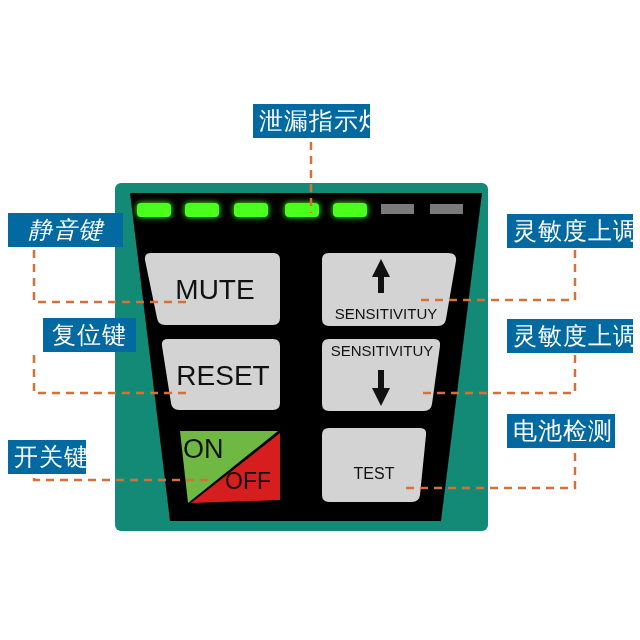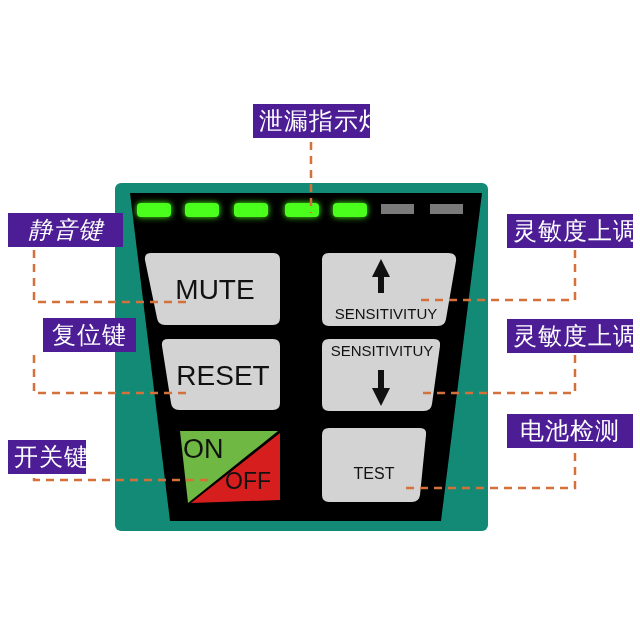--- a/index.html
+++ b/index.html
@@ -1,19 +1,19 @@
 <!DOCTYPE html>
 <html><head>
 <meta charset="utf-8">
 <style>
   html, body { margin: 0; padding: 0; background: #ffffff; }
   body { width: 640px; height: 640px; position: relative; overflow: hidden;
          font-family: "DejaVu Sans", "Liberation Sans", sans-serif; }
   #stage { position: absolute; left: 0; top: 0; width: 640px; height: 640px; }
-  .lbl { position: absolute; background: #4c1d95; color: #ffffff;
+  .lbl { position: absolute; background: #0369a1; color: #ffffff;
          font-size: 24px; line-height: 34px; height: 34px; padding: 0 6px;
          white-space: nowrap; letter-spacing: 1px; box-sizing: border-box; text-align: center; }
   .btn-text { position: absolute; color: #111111; font-family: "Liberation Sans", sans-serif;
               text-align: center; white-space: nowrap; }
 </style>
 </head>
 <body>
 
 <div id="stage">
 
@@ -76,21 +76,21 @@
   </svg>
 
   <div class="lbl" style="left:253px;top:104px;width:117px;">泄漏指示灯</div>
 
   <div class="lbl" style="left:8px;top:213px;width:115px;font-style:italic;">静音键</div>
   <div class="lbl" style="left:8px;top:318px;width:93px;margin-left:35px;">复位键</div>
   <div class="lbl" style="left:8px;top:416px;width:78px;margin-top:24px;">开关键</div>
 
   <div class="lbl" style="left:507px;top:214px;width:126px;">灵敏度上调</div>
   <div class="lbl" style="left:507px;top:319px;width:126px;">灵敏度上调</div>
-  <div class="lbl" style="left:507px;top:414px;width:126px;">电池检测</div>
+  <div class="lbl" style="left:507px;top:414px;width:108px;">电池检测</div>
 
   <div class="btn-text" style="left:160px;top:274px;width:110px;font-size:28px;">MUTE</div>
   <div class="btn-text" style="left:170px;top:360px;width:106px;font-size:28px;">RESET</div>
   <div class="btn-text" style="left:183px;top:434px;font-size:27px;">ON</div>
   <div class="btn-text" style="left:225px;top:468px;font-size:23px;">OFF</div>
 
   <div class="btn-text" style="left:326px;top:305px;width:120px;font-size:15px;">SENSITIVITUY</div>
   <div class="btn-text" style="left:322px;top:342px;width:120px;font-size:15px;">SENSITIVITUY</div>
   <div class="btn-text" style="left:324px;top:465px;width:100px;font-size:16px;">TEST</div>
 

